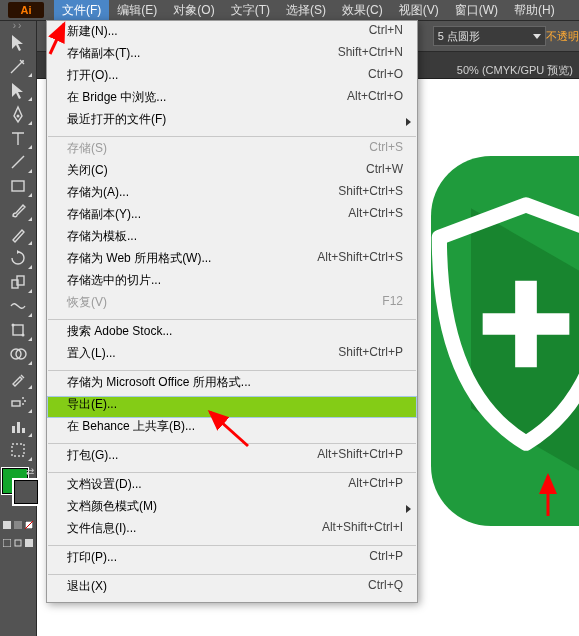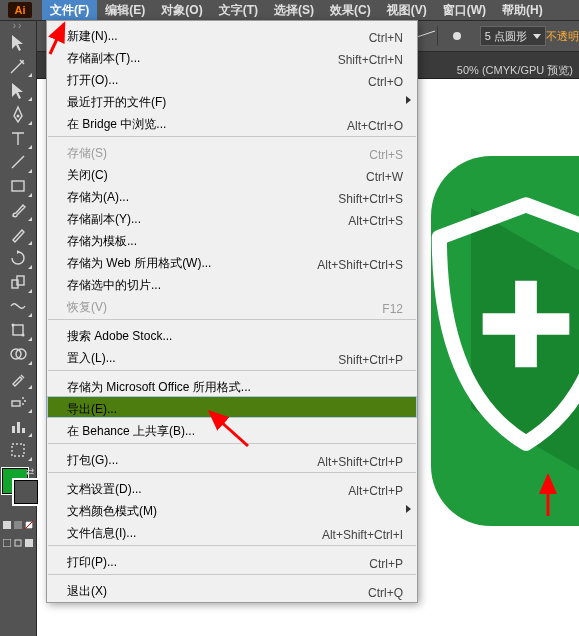--- a/index.html
+++ b/index.html
@@ -16,36 +16,35 @@
     height: 20px;
     background: #535353;
     display: flex;
     align-items: center;
     padding: 0 0 0 8px;
     border-bottom: 1px solid #2a2a2a;
     position: relative;
     z-index: 30;
   }
   #ai-logo {
-    width: 24px; height: 16px;
+    width: 36px; height: 16px;
     background: #2b1100;
     color: #ff7c00;
     font-weight: bold;
     font-size: 11px;
     display: flex; align-items: center; justify-content: center;
     margin-right: 10px;
     border-radius: 2px;
   }
   .menu-item {
     padding: 2px 8px;
     color: #e0e0e0;
     cursor: default;
     height: 16px;
     line-height: 16px;
-    font-weight: bold;
   }
   .menu-item.active {
     background: #4a86c7;
     color: #fff;
   }
   
   #controlbar1 {
     height: 30px;
     background: #535353;
     border-bottom: 1px solid #2a2a2a;
@@ -77,20 +76,21 @@
   .brush-prev svg { display:block; }
   .cb-combo {
     display: flex; align-items: center;
     background: #3b3b3b;
     border: 1px solid #666;
     height: 18px;
     margin-left: 6px;
     padding: 0 4px;
     font-size: 11px;
     color: #e0e0e0;
+    gap: 47px;
   }
   .cb-combo .arrow {
     margin-left: 6px;
     width: 0;height:0;border-left:4px solid transparent;border-right:4px solid transparent;border-top:5px solid #e0e0e0;
   }
   #opacity-label {
     margin-left: 0;
     color: #ffaa33;
     font-size: 11px;
   }
@@ -237,26 +237,26 @@
     background: #f0f0f0;
     border: 1px solid #9b9b9b;
     box-shadow: 2px 2px 8px rgba(0,0,0,.35);
     z-index: 40;
     padding: 2px 0;
     color: #000;
   }
   .dd-item {
     height: 22px;
     display: flex;
-    align-items: flex-end;
+    align-items: flex-start;
     padding: 0 14px 0 20px;
     position: relative;
   }
   .dd-item.highlight {
-    background: #4d7c0f;
+    background: #84cc16;
     outline: 1px solid #a6c8e6;
     outline-offset: -1px;
   }
   .dd-item.disabled { color: #9b9b9b; }
   .dd-label { flex: 1; white-space: nowrap; }
   .dd-shortcut {
     color: #444;
     font-size: 12px;
   }
   .dd-item.disabled .dd-shortcut { color:#9b9b9b; }
@@ -501,26 +501,26 @@
       <span class="dd-shortcut">Ctrl+N</span>
     </div>
     <div class="dd-item">
       <span class="dd-label">存储副本(T)...</span>
       <span class="dd-shortcut">Shift+Ctrl+N</span>
     </div>
     <div class="dd-item">
       <span class="dd-label">打开(O)...</span>
       <span class="dd-shortcut">Ctrl+O</span>
     </div>
+    <div class="dd-item">
+      <span class="dd-label">在 Bridge 中浏览...</span>
+      <span class="dd-shortcut">Alt+Ctrl+O</span>
+    </div>
     <div class="dd-item dd-sub">
       <span class="dd-label">最近打开的文件(F)</span>
-    </div>
-    <div class="dd-item">
-      <span class="dd-label">在 Bridge 中浏览...</span>
-      <span class="dd-shortcut">Alt+Ctrl+O</span>
     </div>
     <div class="dd-sep"></div>
     <div class="dd-item disabled">
       <span class="dd-label">存储(S)</span>
       <span class="dd-shortcut">Ctrl+S</span>
     </div>
     <div class="dd-item">
       <span class="dd-label">关闭(C)</span>
       <span class="dd-shortcut">Ctrl+W</span>
     </div>

